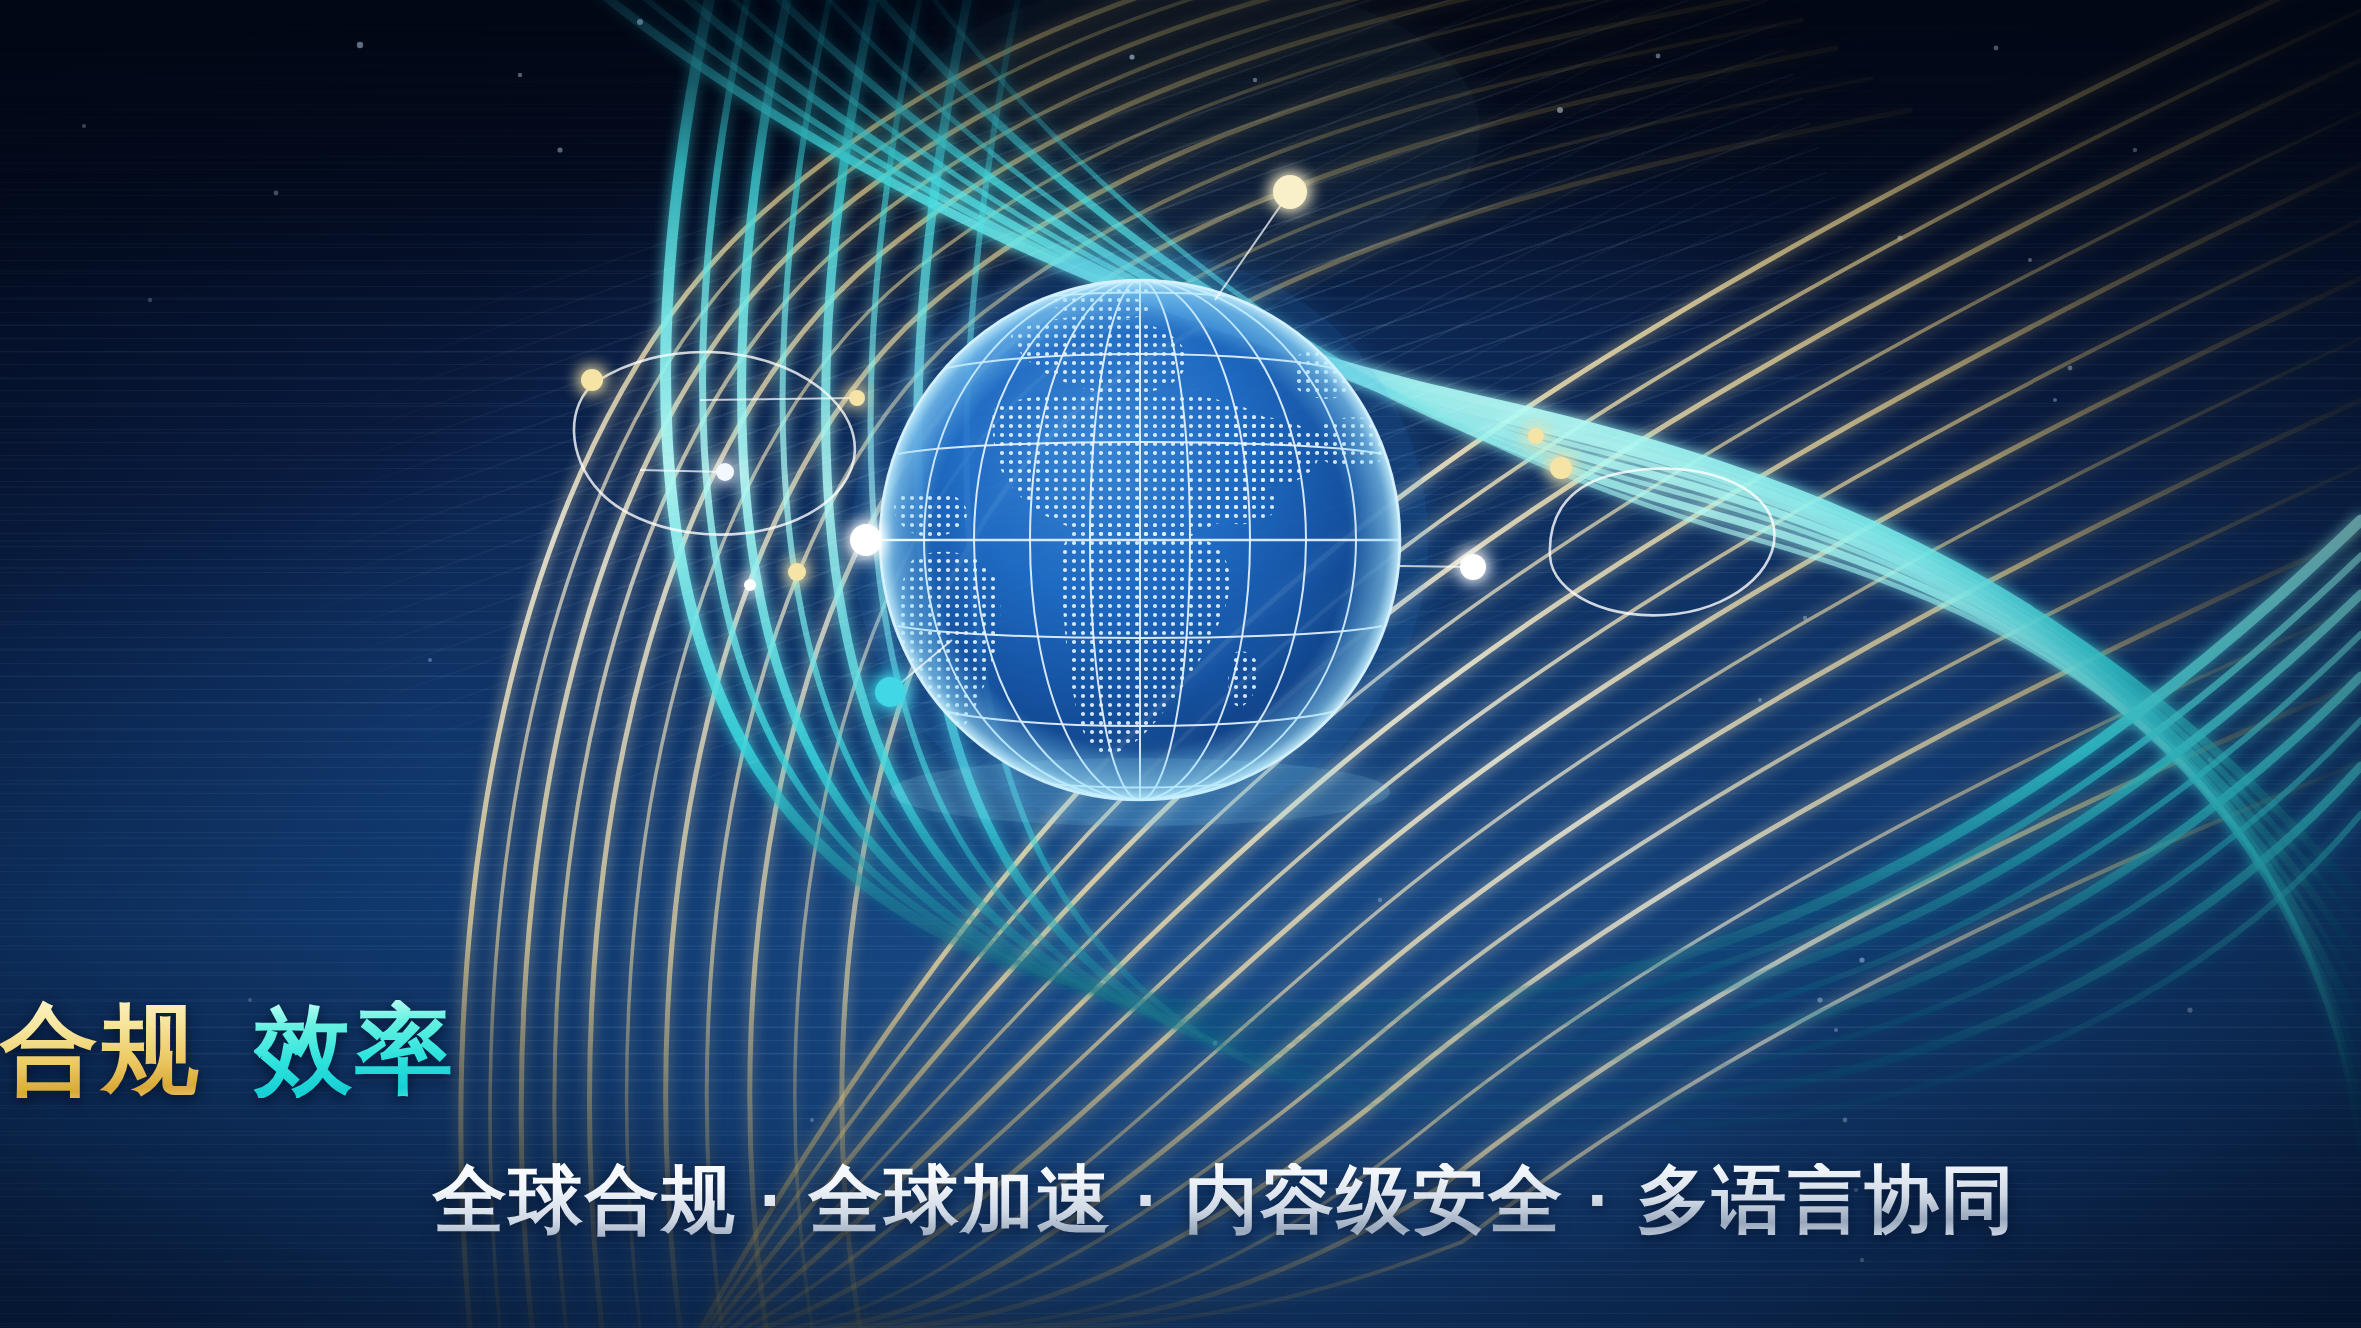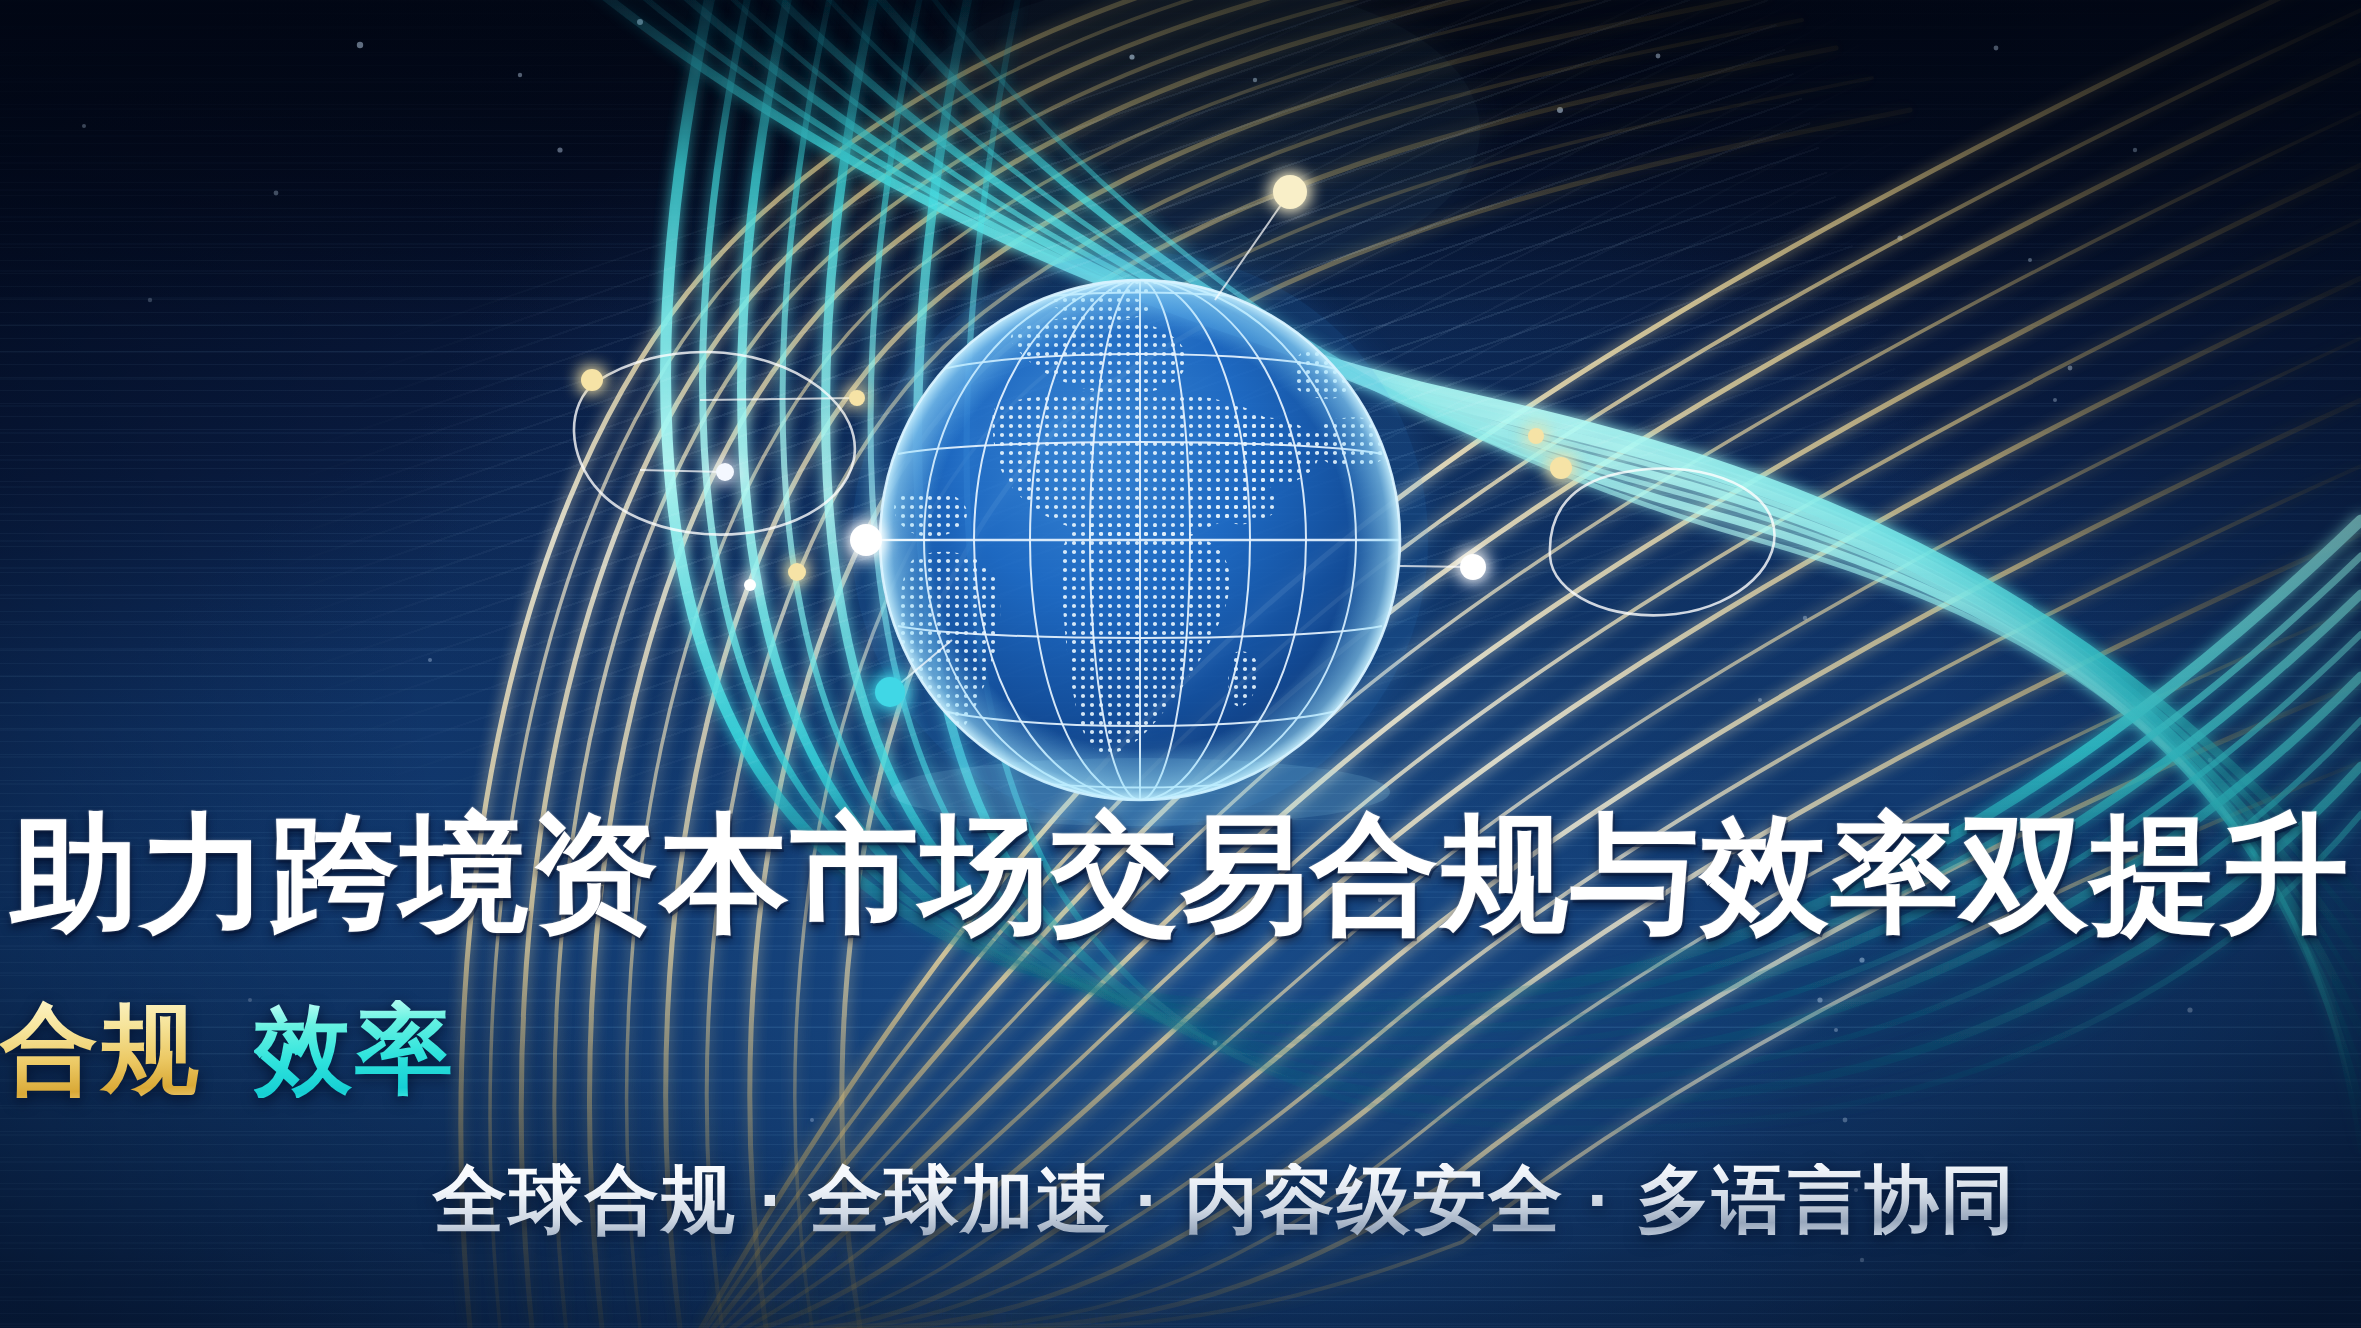--- a/index.html
+++ b/index.html
@@ -367,21 +367,20 @@
       <circle cx="1561" cy="468" r="11" fill="#f6e3a6"></circle>
       <circle cx="1473" cy="567" r="13" fill="#ffffff"></circle>
       <circle cx="1536" cy="436" r="8" fill="#f6e3a6"></circle>
     </g>
   </svg>
 
   <div class="vign"></div>
 
   <div class="textwrap">
 
-    <div class="headline">助力跨境资本市场交易合规与效率双提升</div>
 
     <div class="kwline">
       <span class="kw kw-gold">合规</span><span class="kwgap"></span><span class="kw kw-cyan">效率</span>
     </div>
 
     <div class="tagline">全球合规 · 全球加速 · 内容级安全 · 多语言协同</div>
   </div>
 
 </div>
 

